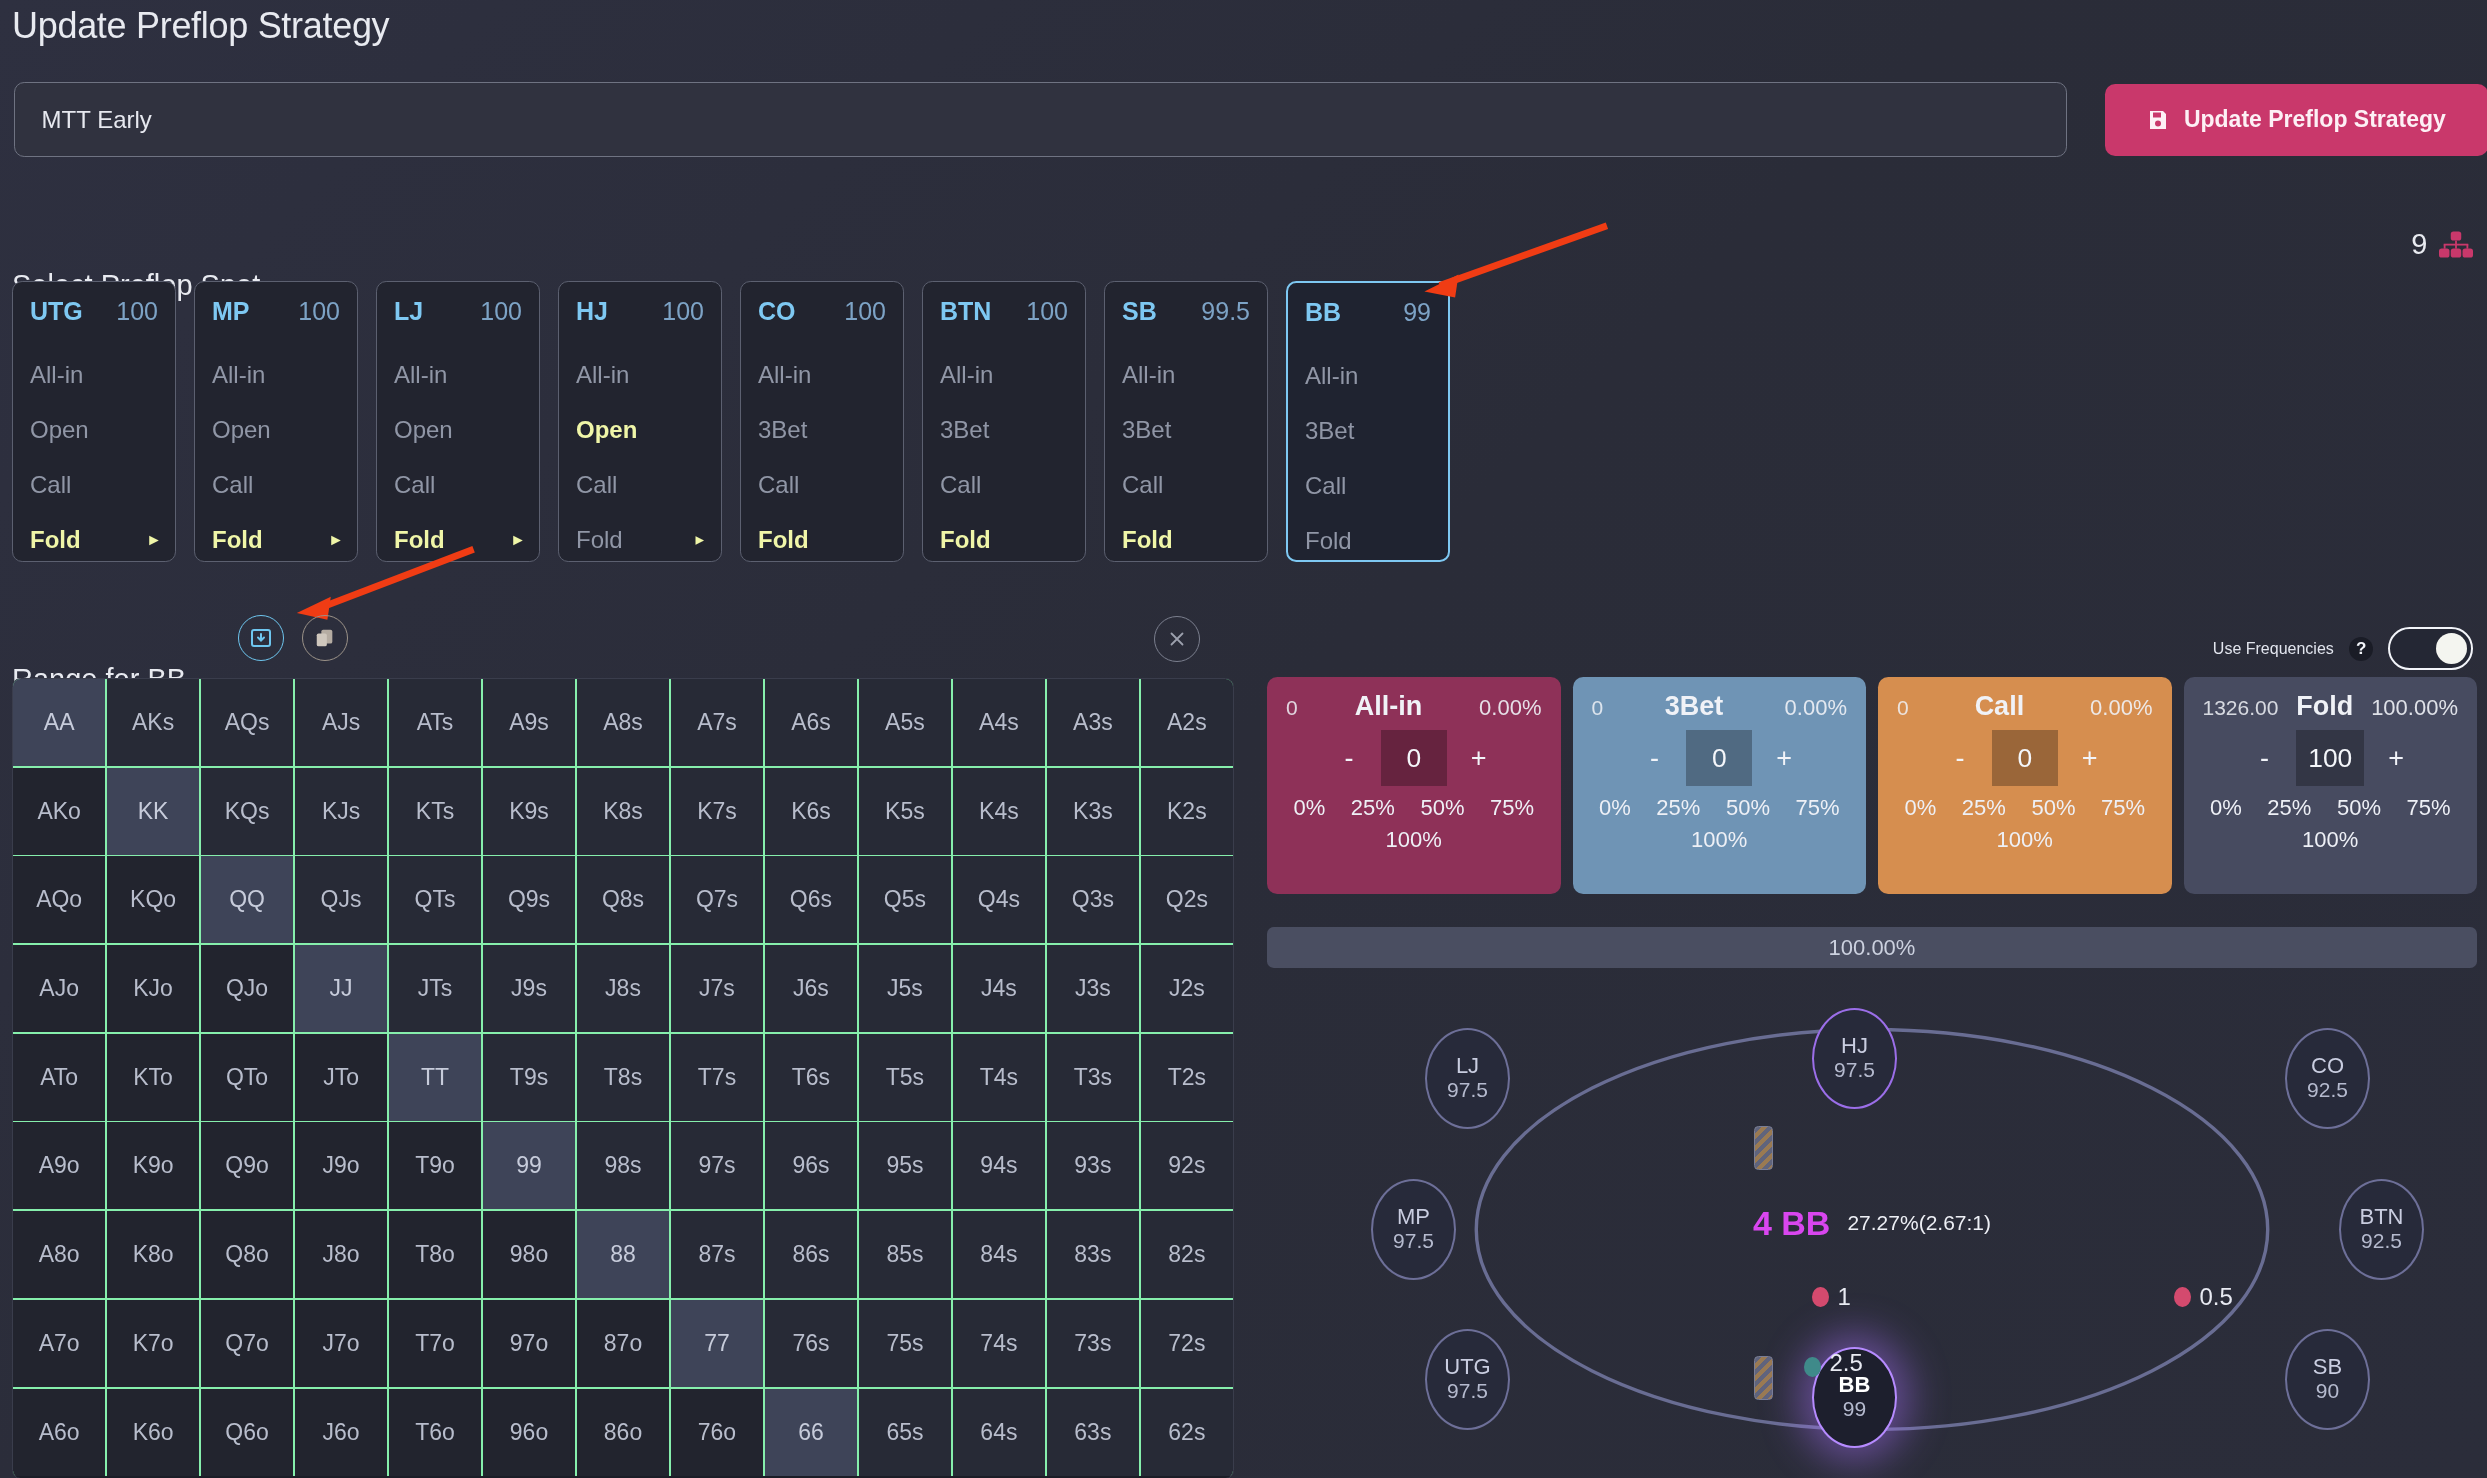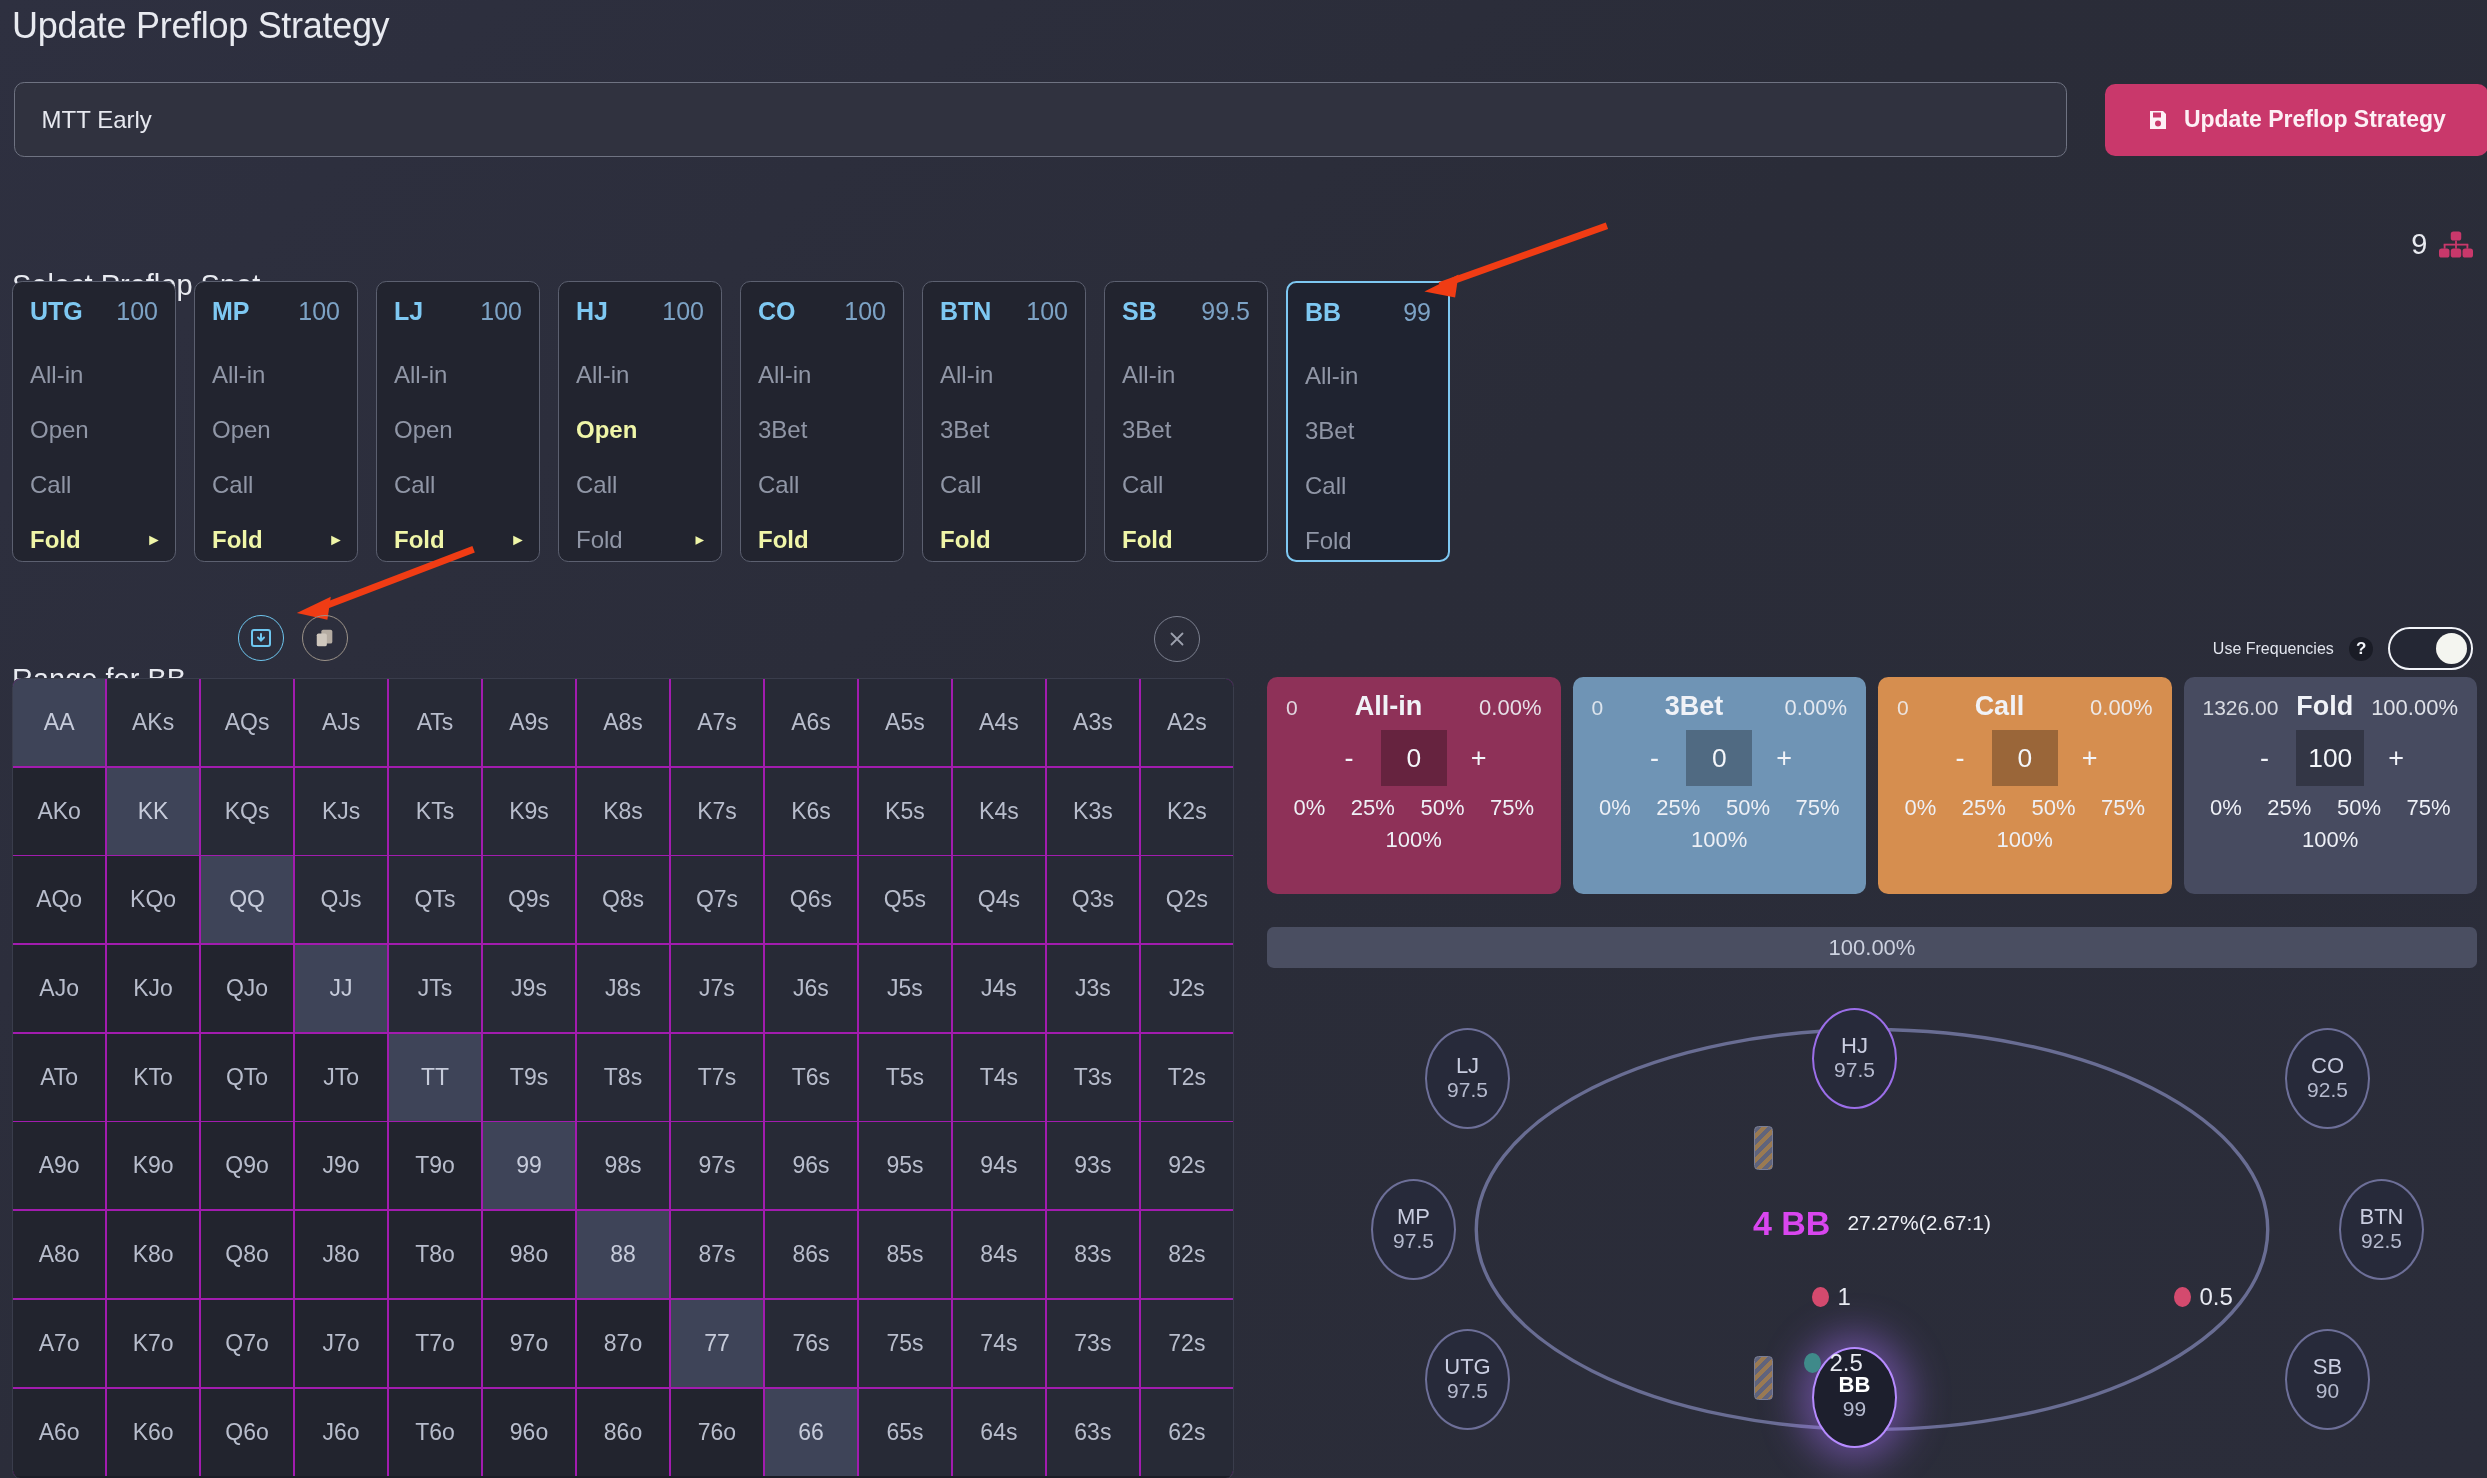--- a/index.html
+++ b/index.html
@@ -80,21 +80,21 @@
   #close-btn { left:1154px; top:616px; width:46px; height:46px; border-color:#7b7f8e; }
 
   
   .grid-wrap {
     position:absolute; left:12px; top:678px; width:1222px; height:801px;
     border-radius:8.5px; overflow:hidden; background:#1b1d27;
     border:0.9px solid #3a3d4c;
   }
   .grid {
     display:grid; grid-template-columns:repeat(13,1fr);
-    grid-auto-rows:87px; gap:1.7px; background:#a21caf;
+    grid-auto-rows:87px; gap:1.7px; background:#86efac;
   }
   .cell {
     background:#272a36; color:#b8bdcc; font-size:23px;
     display:flex; align-items:center; justify-content:center;
     cursor:pointer; user-select:none;
   }
   .cell.pair { background:#3e4458; color:#c7ccdb; }
   .cell.off  { background:#22242e; }
 
   
@@ -682,21 +682,21 @@
     </div>
   <div class="seat" id="seat-UTG" style="left:158px;  top:348px;">
       <span class="pos">UTG</span>
       <span class="stk">97.5</span>
     </div>
   <div class="seat" id="seat-MP" style="left:104px;  top:198px;">
       <span class="pos">MP</span>
       <span class="stk">97.5</span>
     </div>
 
-  <div class="chip-label" style="left:537px; top:368px;">
+  <div class="chip-label" style="left:537px; top:368px;align-items:flex-end;">
     <span class="chip" id="chip-0" style="background: rgb(63, 138, 138);"></span>
     <span>2.5</span>
   </div>
   <div class="chip-label" style="left:562px; top:-123px; transform:translateY(0);"></div>
 
   <div class="pot">
     <span class="pot-bb">4 BB</span>
     <span class="pot-odds">
       <span>27.27%</span>
       <span>(2.67:1)</span>

